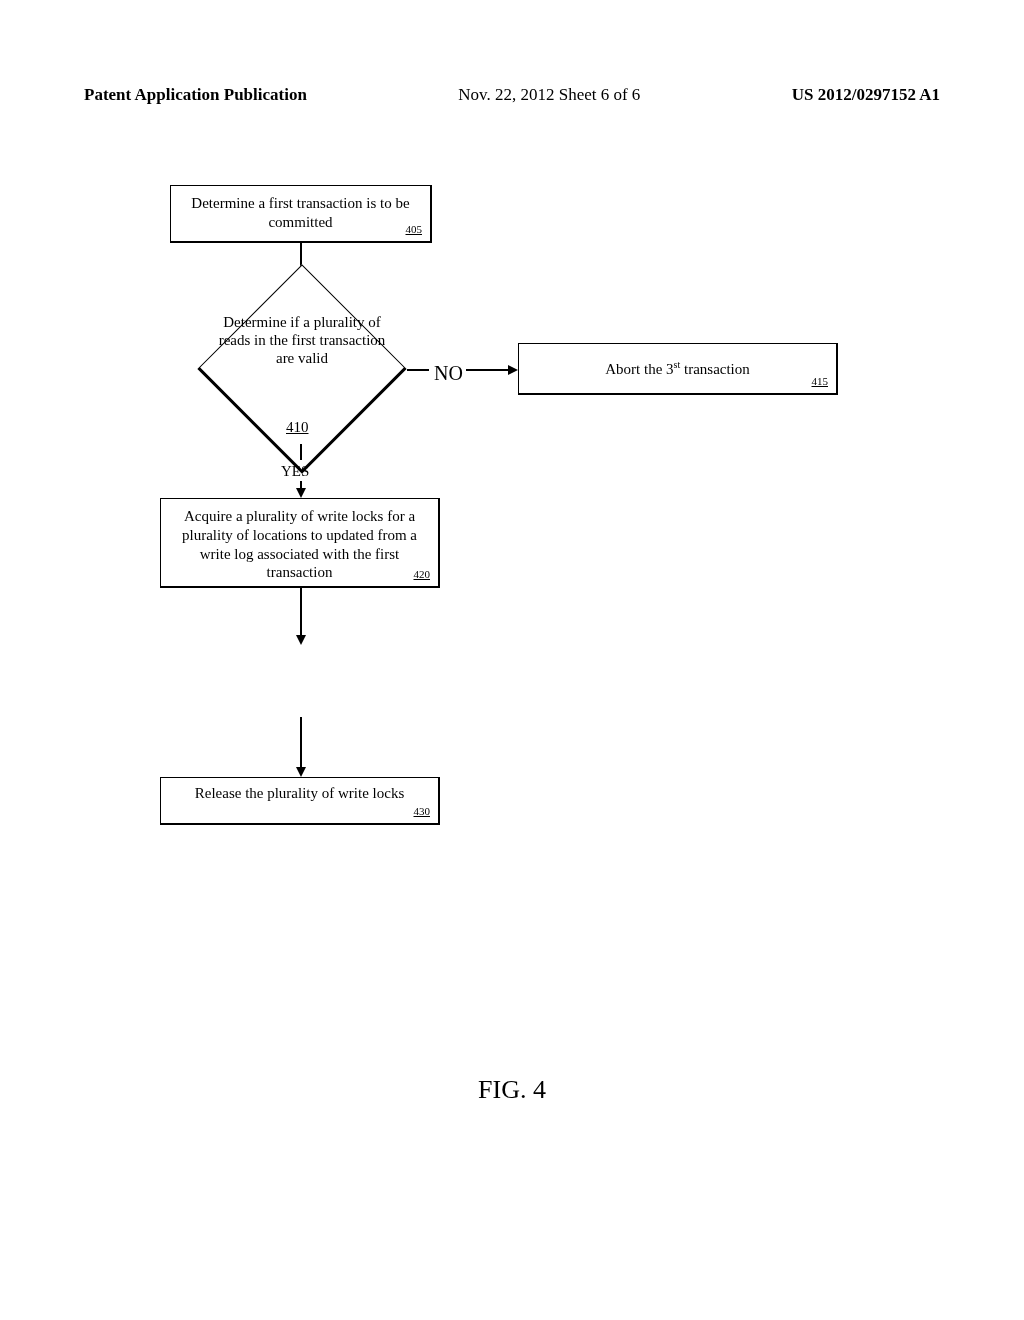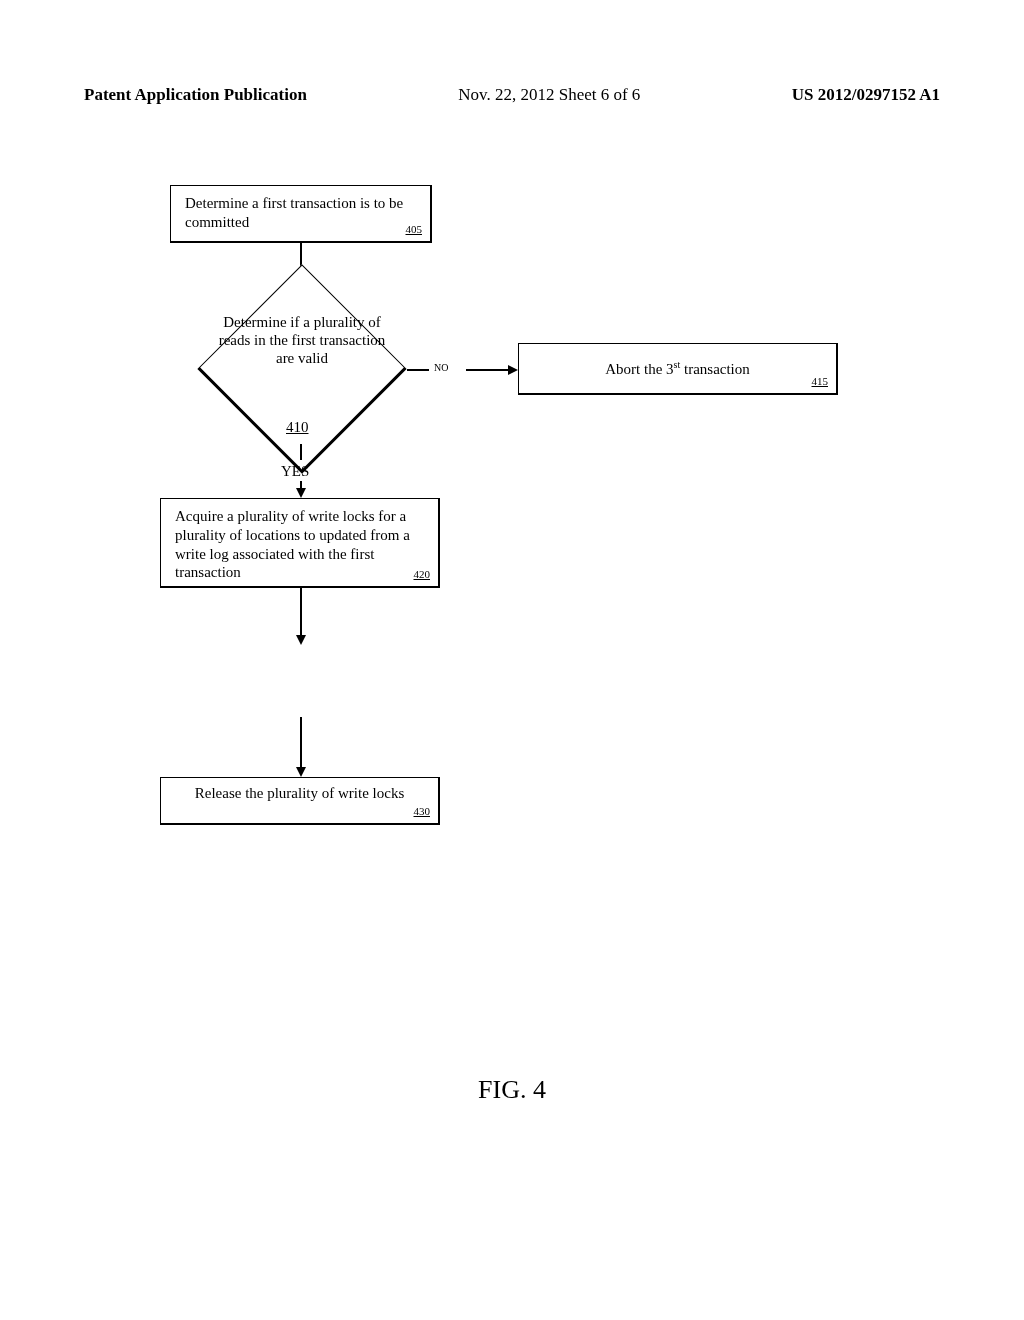--- a/index.html
+++ b/index.html
@@ -38,21 +38,21 @@
       top: 185px;
       left: 150px;
       width: 720px;
       height: 720px;
     }
     .box {
       position: absolute;
       background: #fff;
       border: 1.5px solid #000;
       padding: 8px 14px;
-      text-align: left;
+      text-align: center;
       font-size: 15px;
       line-height: 1.25;
     }
     .box .ref {
       position: absolute;
       right: 8px;
       bottom: 4px;
       text-decoration: underline;
       font-size: 11px;
       margin-left: 28px;
@@ -96,21 +96,21 @@
       position: absolute;
       left: 136px;
       top: 234px;
       font-size: 15px;
       text-decoration: underline;
     }
     .label-no {
       position: absolute;
       left: 284px;
       top: 177px;
-      font-size: 10px;
+      font-size: 20px;
     }
     .label-yes {
       position: absolute;
       left: 131px;
       top: 278px;
       font-size: 15px;
     }
     .box-415 {
       left: 368px;
       top: 158px;

